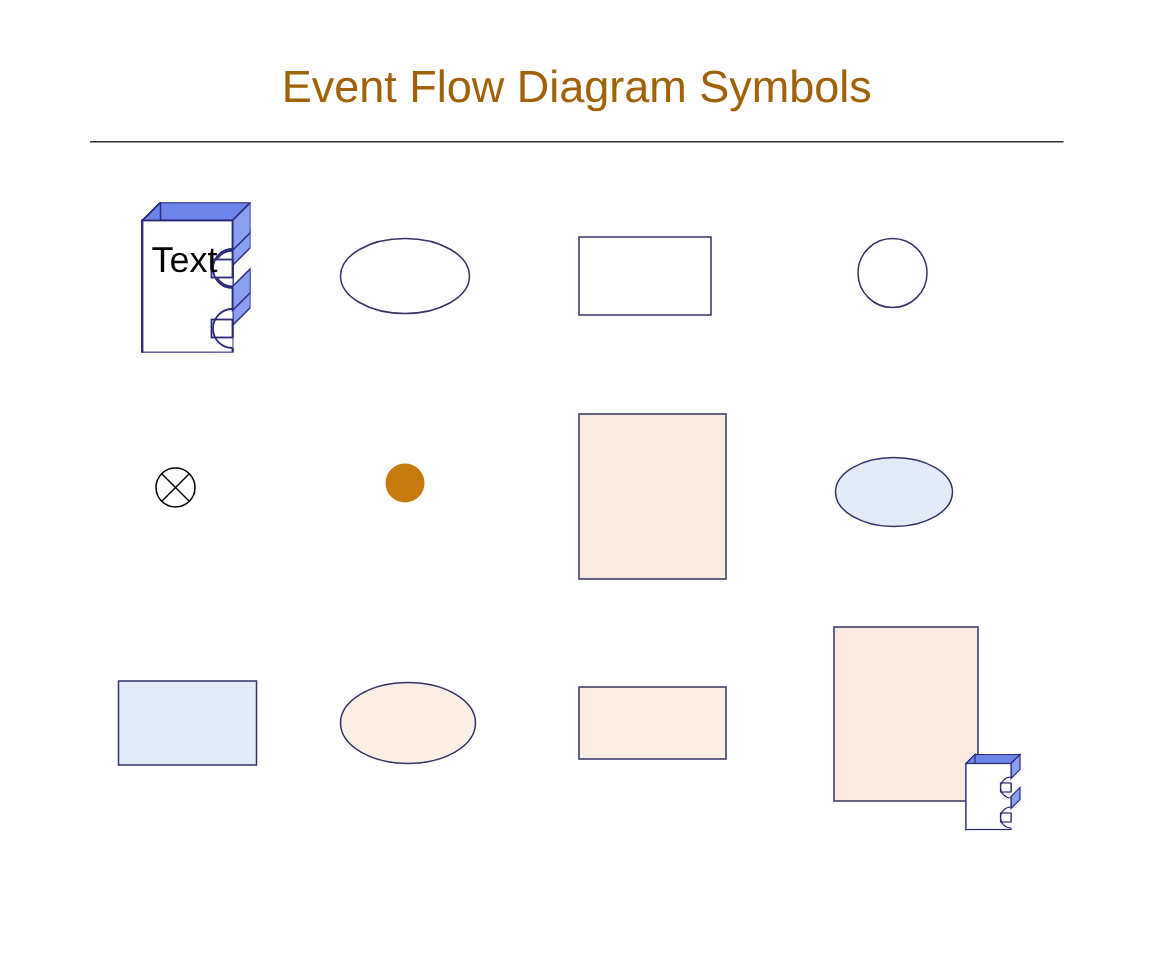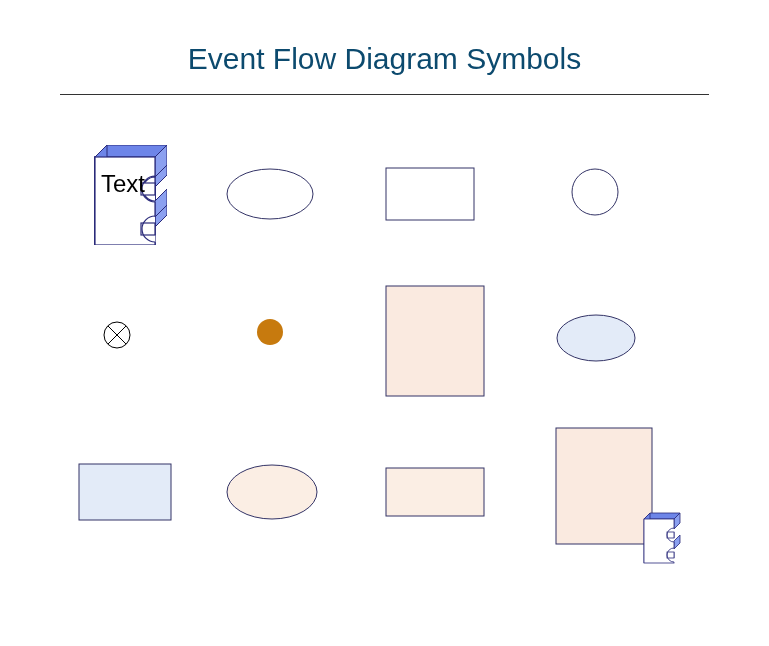--- a/index.html
+++ b/index.html
@@ -6,40 +6,39 @@
     body {
       width: 769px;
       height: 646px;
       background: #ffffff;
       font-family: Arial, sans-serif;
       position: relative;
     }
     .title {
       text-align: center;
       font-size: 30px;
-      color: #0c4a6e;
+      color: #a16207;
       padding-top: 42px;
       font-weight: normal;
     }
     .divider {
       border: none;
       border-top: 1.5px solid #333;
       margin: 18px 60px 0 60px;
     }
     .grid {
       position: relative;
       width: 100%;
       height: 500px;
     }
     .cell {
       position: absolute;
       display: flex;
       align-items: center;
       justify-content: center;
-      margin-top: 10px;
     }
     .e3d-text {
       position: absolute;
       font-size: 24px;
       font-weight: normal;
       color: #000;
       line-height: 1.1;
       top: 14px;
       left: 8px;
       z-index: 10;

